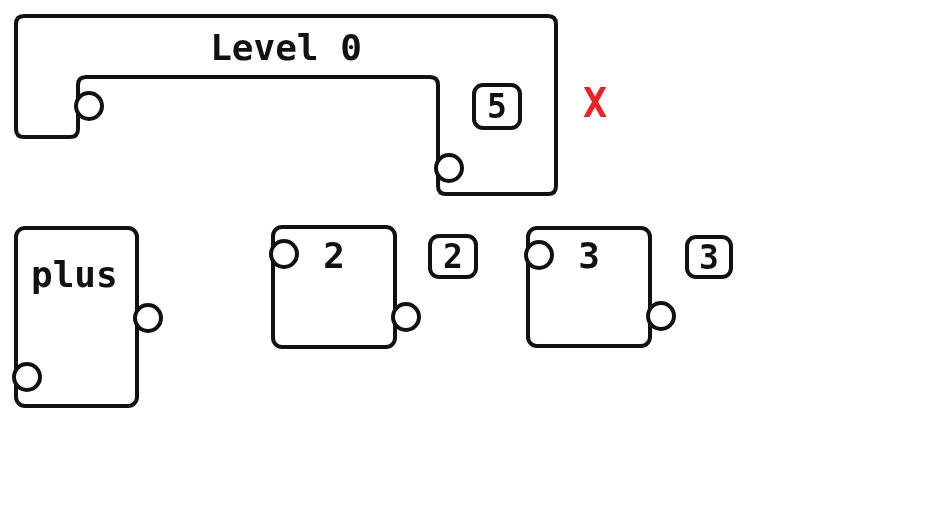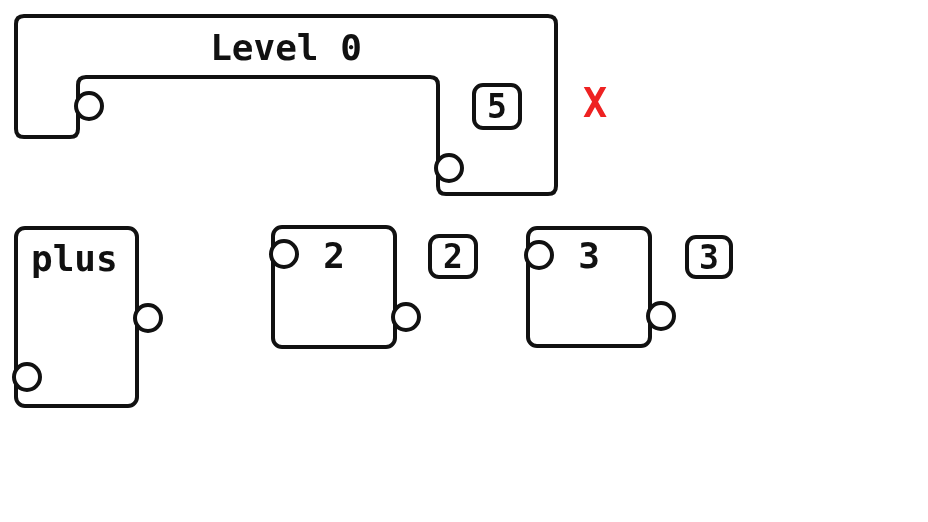--- a/index.html
+++ b/index.html
@@ -91,21 +91,21 @@
       <circle class="connector" cx="661" cy="316" r="13"></circle>
     </g>
   </svg>
 
   <div class="label" style="left:16px; top:20px; width:540px; height:54px;">Level 0</div>
 
   <div class="badge" style="left:472px; top:83px; width:50px; height:47px;">5</div>
 
   <div class="x-marker" style="left:572px; top:82px; width:46px; height:42px;">X</div>
 
-  <div class="label left-align" style="left:31px; top:230px; width:104px; height:56px;">plus</div>
+  <div class="label left-align" style="left:31px; top:246px; width:104px; height:56px;">plus</div>
 
   <div class="label" style="left:273px; top:228px; width:122px; height:54px;">2</div>
 
   <div class="badge" style="left:428px; top:234px; width:50px; height:45px;">2</div>
 
   <div class="label" style="left:528px; top:228px; width:122px; height:54px;">3</div>
 
   <div class="badge" style="left:685px; top:235px; width:48px; height:44px;">3</div>
 
 </div>

